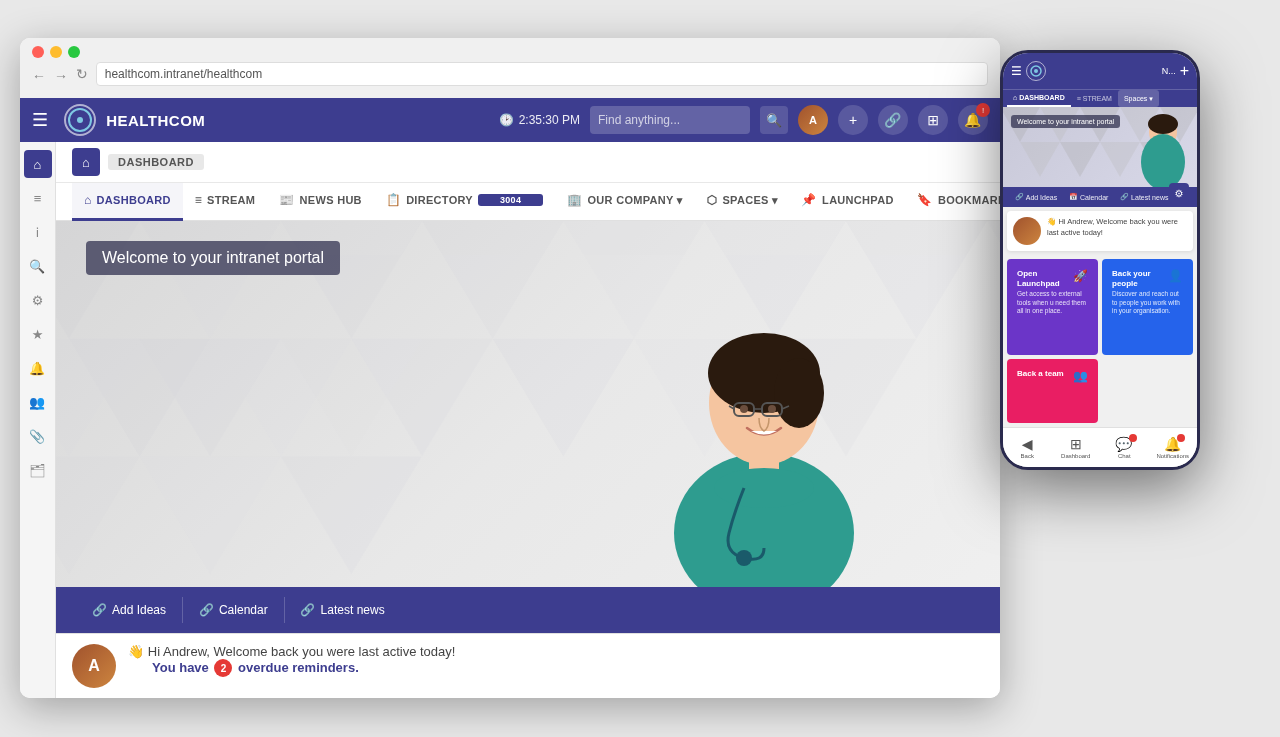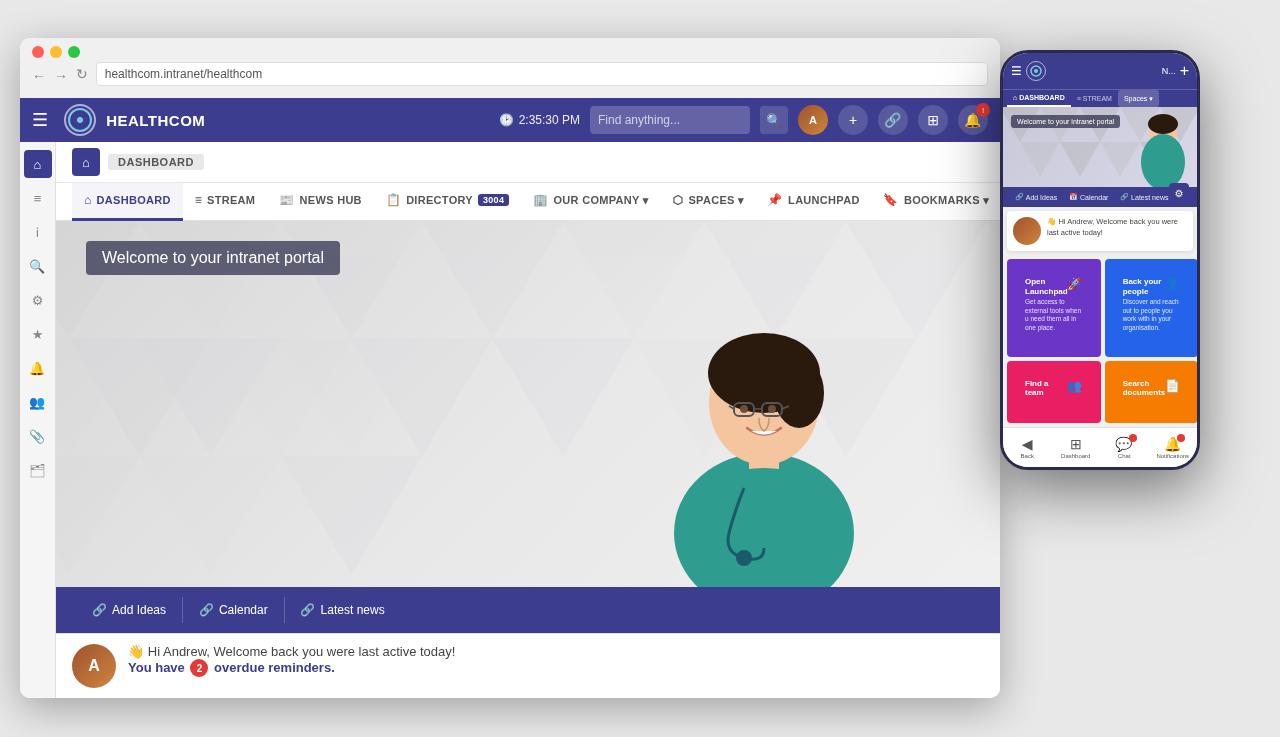--- a/index.html
+++ b/index.html
@@ -325,21 +325,21 @@
     .sec-nav-item.active {
       color: #3d3d8f;
       border-bottom-color: #3d3d8f;
       background: rgba(61, 61, 143, 0.05);
     }
 
     .sec-nav-badge {
       background: #3d3d8f;
       color: #fff;
       border-radius: 3px;
-      padding: 1px 5px;
+      padding: 1px 22px;
       font-size: 9px;
     }
 
     .sec-nav-icon {
       font-size: 12px;
     }
 
     
     .hero-section {
       flex: 1;
@@ -413,20 +413,21 @@
     }
 
     .welcome-message {
       font-size: 13px;
       color: #444;
     }
 
     .overdue-badge {
       color: #3d3d8f;
       font-weight: 700;
+      margin-left: 24px;
     }
 
     .overdue-number {
       background: #e53935;
       color: #fff;
       border-radius: 50%;
       width: 18px;
       height: 18px;
       display: inline-flex;
       align-items: center;
@@ -605,21 +606,21 @@
     .phone-cards-grid {
       display: grid;
       grid-template-columns: 1fr 1fr;
       gap: 4px;
       padding: 4px;
       flex: 1;
     }
 
     .phone-card {
       border-radius: 4px;
-      padding: 18px;
+      padding: 10px;
       color: #fff;
       display: flex;
       flex-direction: column;
       gap: 2px;
     }
 
     .phone-card-purple { background: #6b35c8; }
     .phone-card-blue { background: #2563eb; }
     .phone-card-pink { background: #e91e63; }
     .phone-card-orange { background: #f57c00; }
@@ -1006,28 +1007,22 @@
       </div>
       <div class="phone-card phone-card-blue">
         <div class="phone-card-header">
           <span class="phone-card-title">Back your people</span>
           <span class="phone-card-icon">👤</span>
         </div>
         <div class="phone-card-desc">Discover and reach out to people you work with in your organisation.</div>
       </div>
       <div class="phone-card phone-card-pink">
         <div class="phone-card-header">
-          <span class="phone-card-title">Find a team</span>
+          <span class="phone-card-title">Back a team</span>
           <span class="phone-card-icon">👥</span>
-        </div>
-      </div>
-      <div class="phone-card phone-card-orange">
-        <div class="phone-card-header">
-          <span class="phone-card-title">Search documents</span>
-          <span class="phone-card-icon">📄</span>
         </div>
       </div>
     </div>
 
     <div class="phone-bottom-bar">
       <button class="phone-bottom-btn">
         <span class="phone-bottom-icon">◀</span>
         <span class="phone-bottom-label">Back</span>
       </button>
       <button class="phone-bottom-btn">

